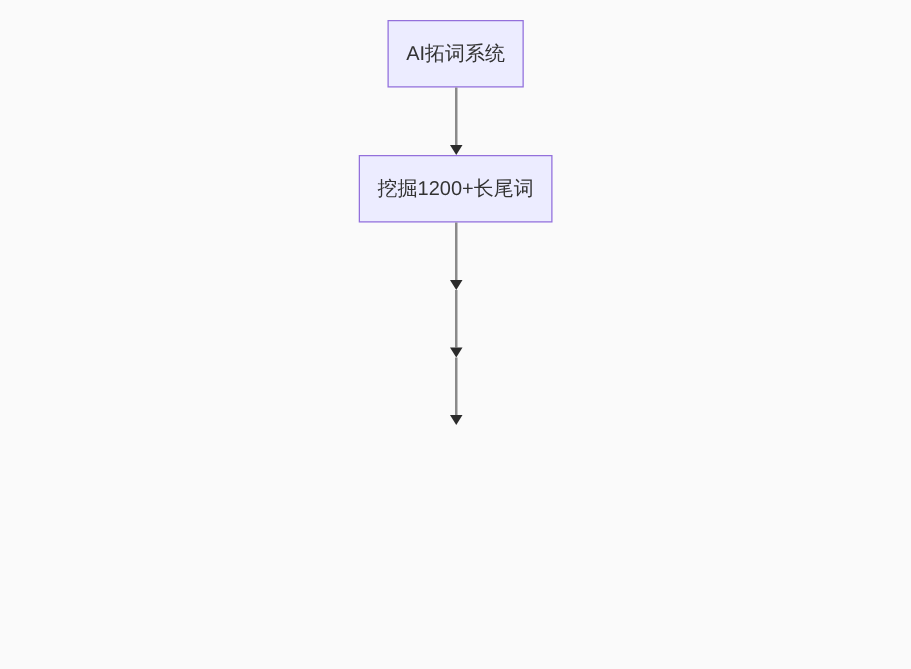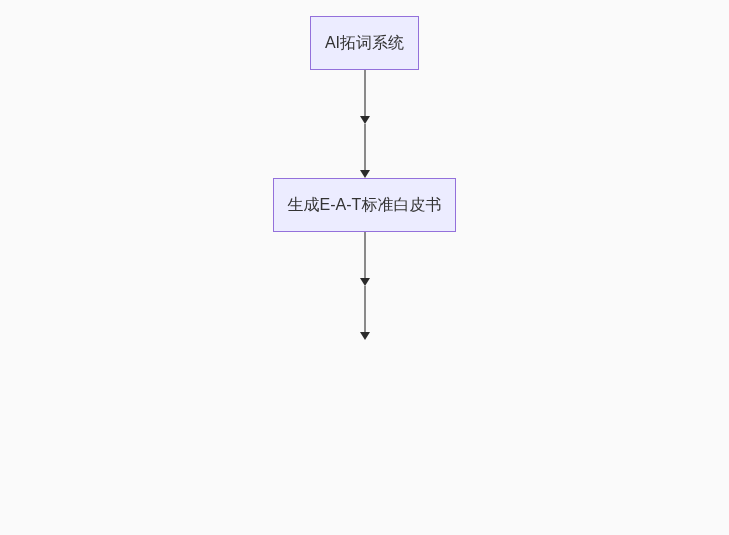--- a/index.html
+++ b/index.html
@@ -64,27 +64,27 @@
 <div class="canvas">
   <div class="flowchart">
 
     <div class="flow-node">AI拓词系统</div>
 
     <div class="arrow-connector">
       <div class="arrow-line"></div>
       <div class="arrowhead"></div>
     </div>
 
+    <div class="flow-node">挖掘1200+长尾词</div>
 
     <div class="arrow-connector">
       <div class="arrow-line"></div>
       <div class="arrowhead"></div>
     </div>
 
-    <div class="flow-node">生成E-A-T标准白皮书</div>
 
     <div class="arrow-connector">
       <div class="arrow-line"></div>
       <div class="arrowhead"></div>
     </div>
 
 
     <div class="arrow-connector">
       <div class="arrow-line"></div>
       <div class="arrowhead"></div>

